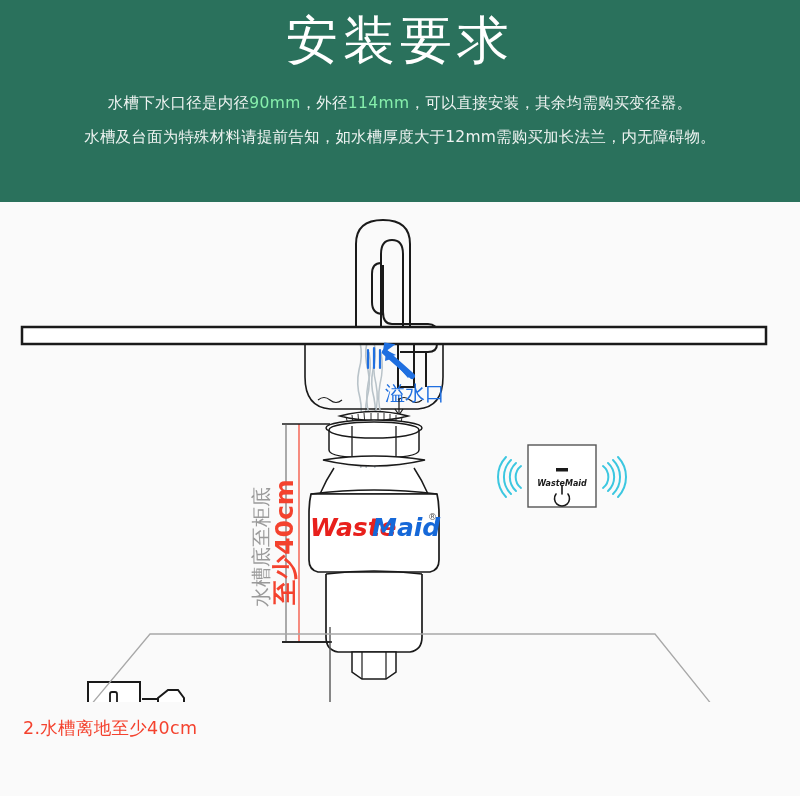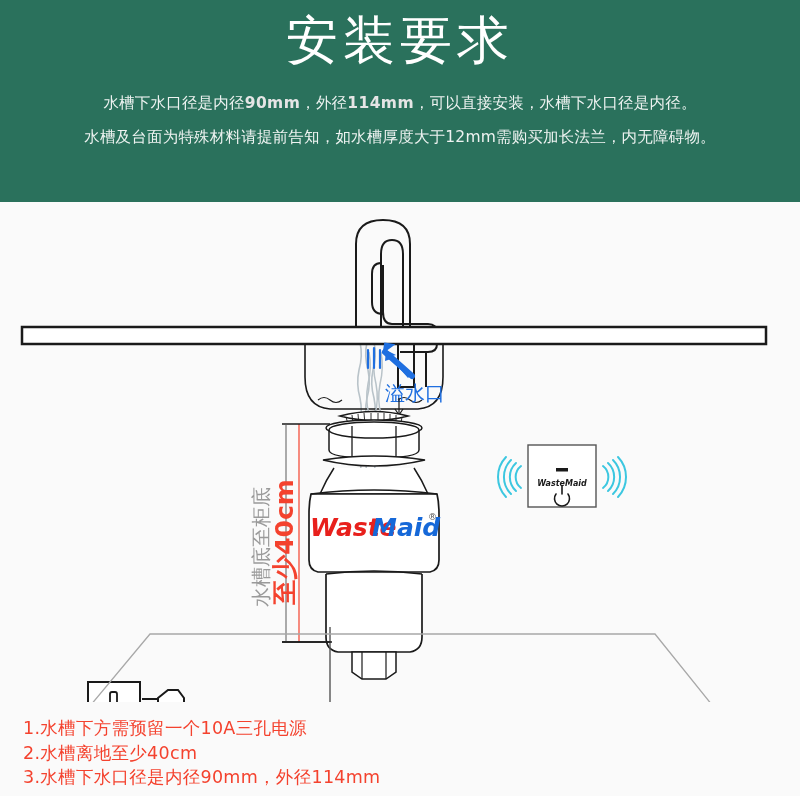--- a/index.html
+++ b/index.html
@@ -41,21 +41,21 @@
     width: 800px;
   }
   .hline {
     color: #eef3f1;
     font-size: 15.5px;
     line-height: 34px;
     white-space: nowrap;
     text-align: center;
     letter-spacing: 0.2px;
   }
-  .hl-em { color: #e5e5e5; font-weight: bold; letter-spacing: 0.4px; }
+  .hl-em { color: #86efac; font-weight: normal; letter-spacing: 0.4px; }
 
   
   #diagram {
     position: absolute; left: 0; top: 202px;
     width: 800px; height: 500px;
     background: #fafafa;
   }
   #diagram svg { display: block; }
 
   
@@ -77,21 +77,21 @@
   }
 </style>
 </head>
 <body>
 
 <div id="page">
 
   <div id="header">
     <div id="header-title">安装要求</div>
     <div id="header-lines">
-      <div class="hline"><span>水槽下水口径是内径</span><span class="hl-em">90mm</span><span>，外径</span><span class="hl-em">114mm</span><span>，可以直接安装，水槽下水口径是内径。</span></div>
+      <div class="hline"><span>水槽下水口径是内径</span><span class="hl-em">90mm</span><span>，外径</span><span class="hl-em">114mm</span><span>，可以直接安装，其余均需购买变径器。</span></div>
       <div class="hline"><span>水槽及台面为特殊材料请提前告知，如水槽厚度大于12mm需购买加长法兰，内无障碍物。</span></div>
     </div>
   </div>
 
   <div id="diagram">
     <svg width="800" height="500" viewBox="0 0 800 500" xmlns="http://www.w3.org/2000/svg">
 
       <g fill="none" stroke="#1a1a1a" stroke-width="2">
 
         <path d="M356,140 L356,42 Q356,18 383,18 Q410,18 410,42 L410,128"></path>
@@ -268,19 +268,17 @@
 
       <g stroke="#1a1a1a" stroke-width="1.3">
         <line x1="282" y1="440" x2="332" y2="440"></line>
       </g>
 
     </svg>
   </div>
 
   <div id="footer">
     <div id="notes">
-      <div class="note">1.水槽下方需预留一个10A三孔电源</div>
       <div class="note">2.水槽离地至少40cm</div>
-      <div class="note">3.水槽下水口径是内径90mm，外径114mm</div>
     </div>
   </div>
 
 </div>
 
 </body></html>

